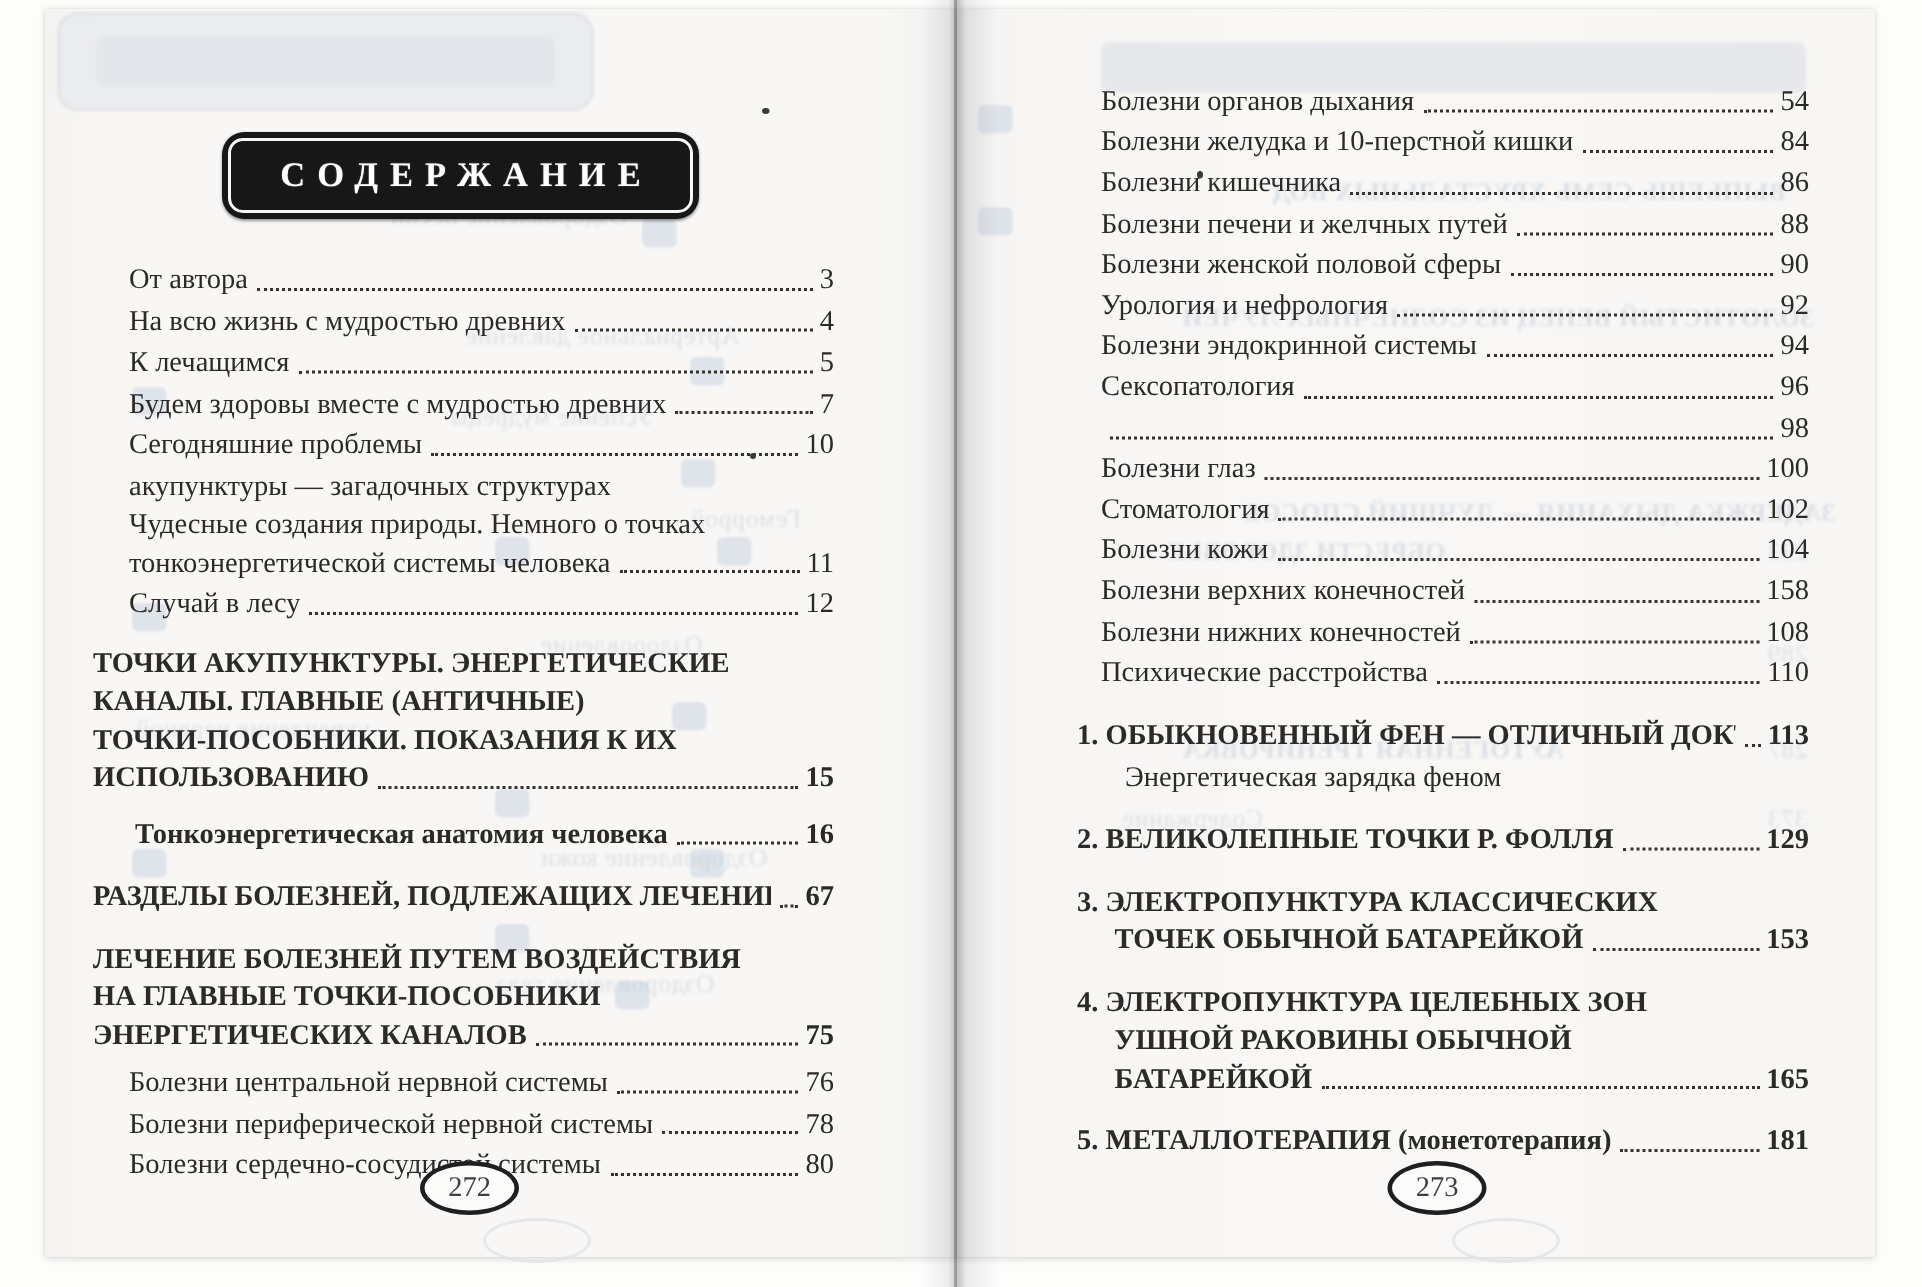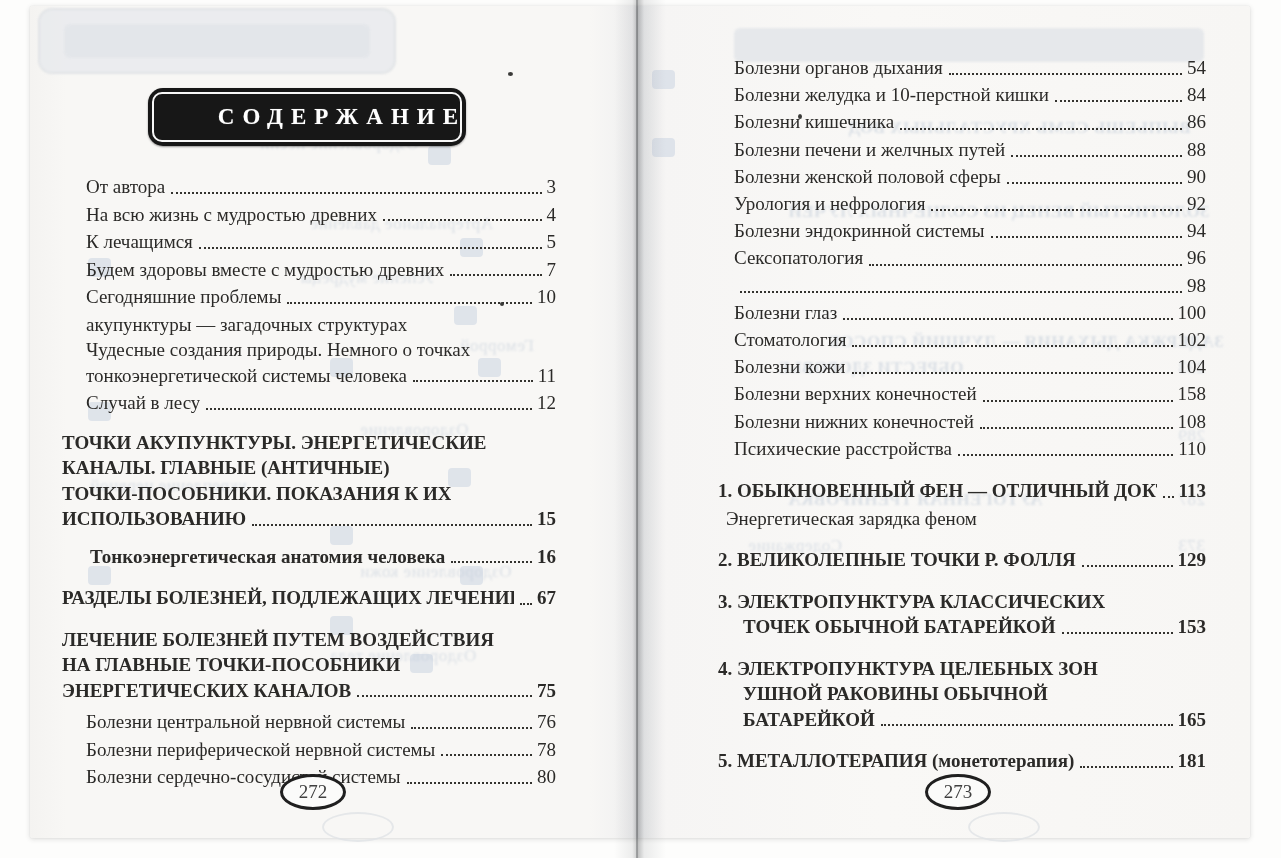--- a/index.html
+++ b/index.html
@@ -31,21 +31,21 @@
   .spine{
     position:absolute;left:614px;top:0;width:52px;height:858px;z-index:6;pointer-events:none;
     background:linear-gradient(90deg,rgba(0,0,0,0) 0%,rgba(90,95,100,.10) 35%,rgba(45,48,52,.28) 47%,rgba(120,125,130,.14) 58%,rgba(0,0,0,0) 100%);
   }
   .spine-line{position:absolute;left:636px;top:0;width:2px;height:858px;background:rgba(40,42,46,.30);z-index:7;pointer-events:none;}
 
   
   .header-plaque{
     position:absolute;left:118px;top:82px;width:318px;height:58px;
     background:var(--header-bg);border-radius:15px;z-index:3;
-    display:flex;align-items:center;justify-content:flex-end;
+    display:flex;align-items:center;justify-content:center;
     box-shadow:0 1px 2px rgba(0,0,0,.4);
   }
   .header-plaque::before{
     content:"";position:absolute;inset:4px;border:2px solid #f7f7f7;border-radius:10px;
   }
   .header-plaque .label{
     color:var(--header-text);font-weight:bold;font-size:23px;letter-spacing:8px;padding-left:8px;
     text-shadow:0 0 1px rgba(255,255,255,.4);
   }
 
@@ -62,21 +62,21 @@
 
   .toc-left .style-plain{margin-left:24px;margin-bottom:2px;}
   .toc-left .style-section{font-weight:bold;margin-top:14px;margin-bottom:6px;}
   .toc-left .entry:nth-child(10).style-section{margin-top:16px;margin-bottom:4px;}
   .toc-left .entry:nth-child(11).style-section{margin-top:16px;}
   .toc-left .style-subbold{font-weight:bold;margin:12px 0 4px 28px;}
 
   .toc-right .style-plain{margin-left:16px;}
   .toc-right .style-section{font-weight:bold;margin-top:16px;margin-bottom:0;}
   .toc-right .style-section .line.cont{padding-left:25px;}
-  .toc-right .style-sub{margin-left:8px;margin-top:2px;}
+  .toc-right .style-sub{margin-left:32px;margin-top:2px;}
 
   
   .oval{
     position:absolute;top:768px;width:66px;height:36px;z-index:4;
     border:3px solid var(--oval);border-radius:50%;background:#fbfbfa;
     display:flex;align-items:center;justify-content:center;font-size:19px;color:#404040;
   }
   .oval-left{left:250px;}
   .oval-right{left:287px;}
   .oval-echo{

